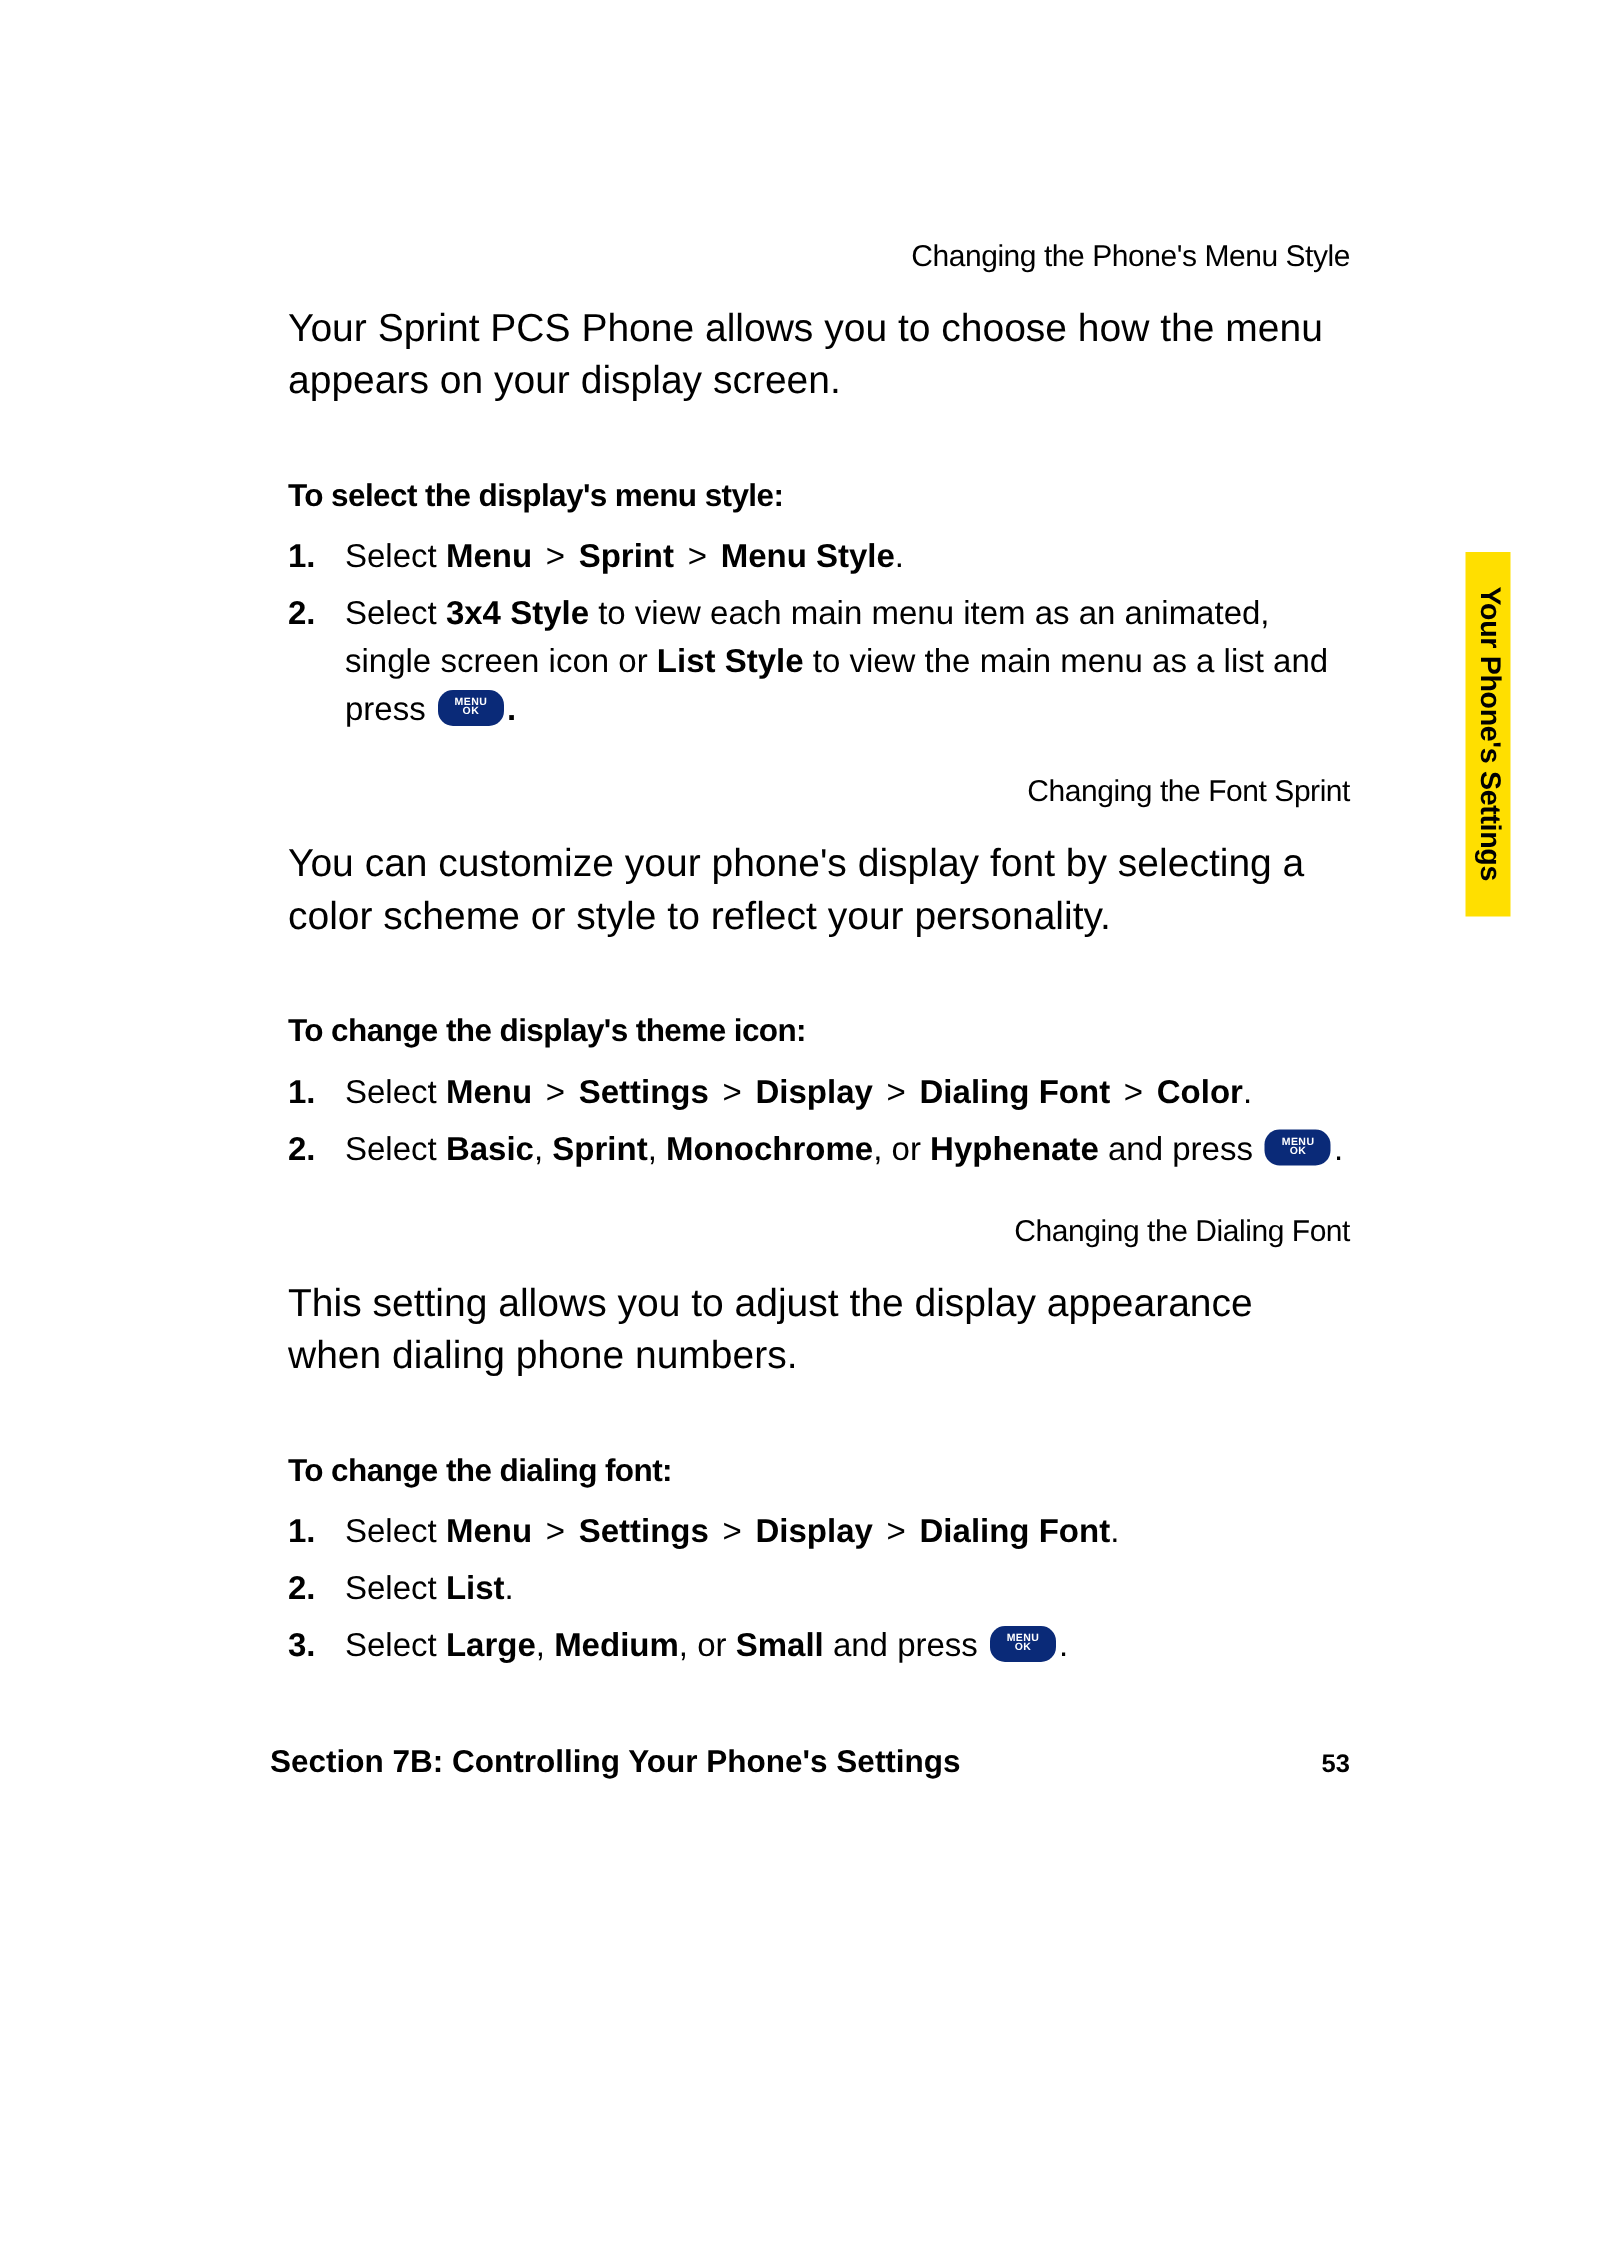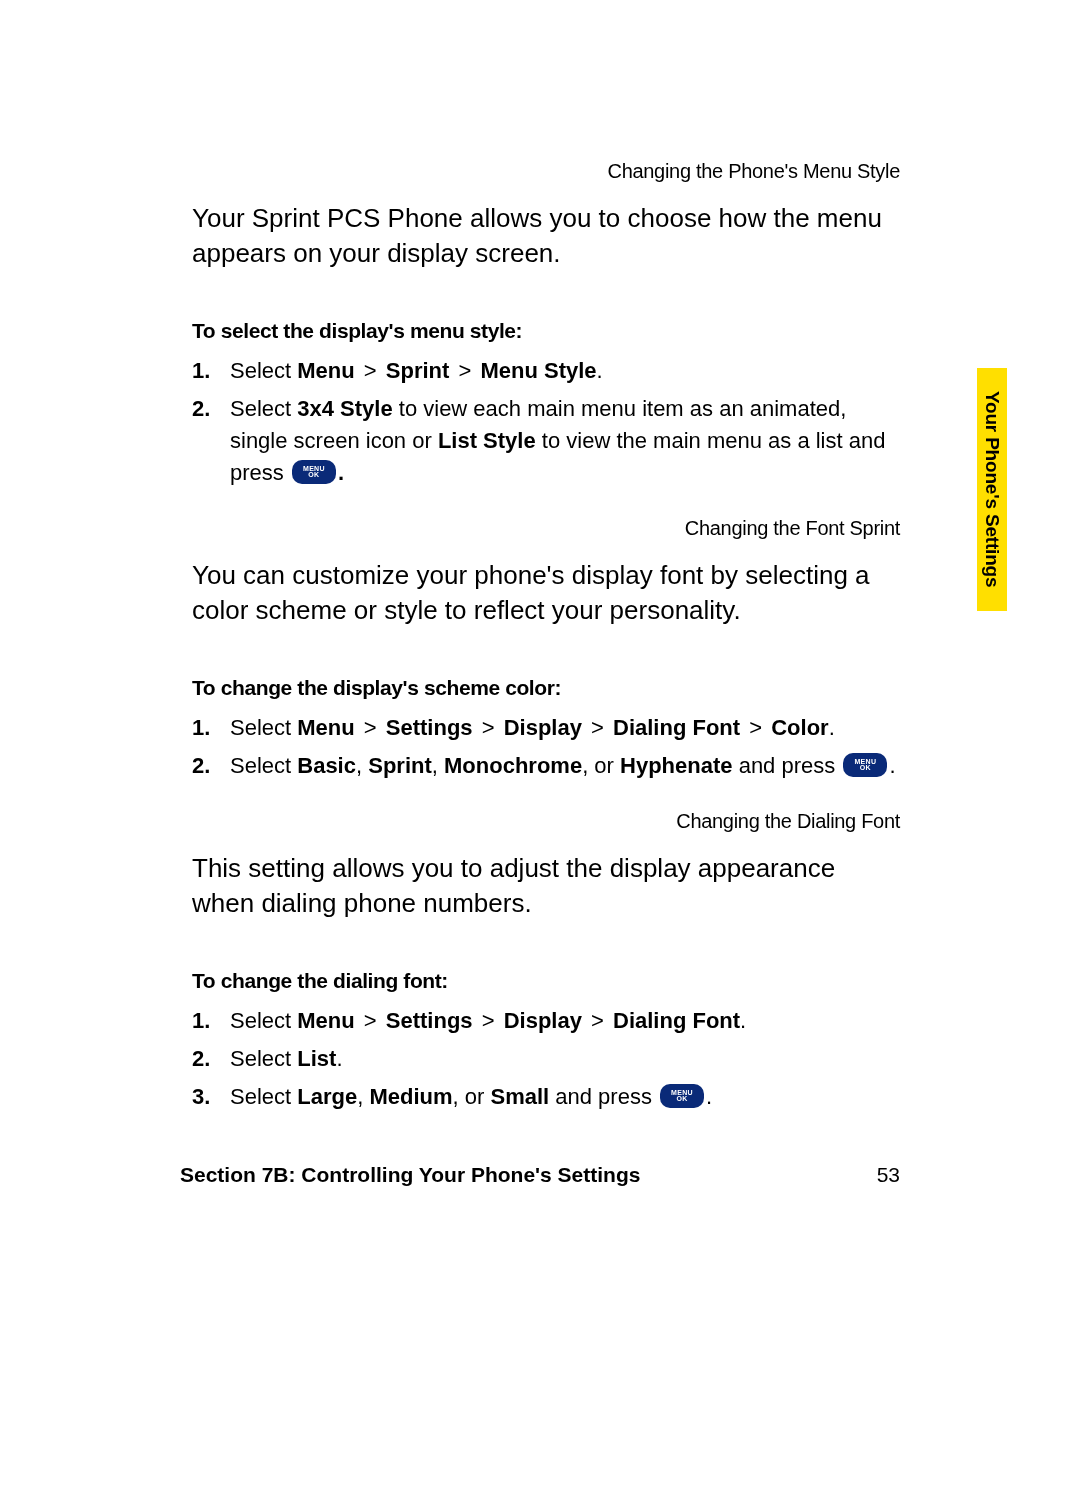--- a/index.html
+++ b/index.html
@@ -117,22 +117,22 @@
       right: 180px;
       display: flex;
       justify-content: space-between;
       align-items: baseline;
     }
     .footer .footer-title {
       font-size: 21px;
       font-weight: 700;
     }
     .footer .page-num {
-      font-size: 21px;
-      font-weight: 400;
+      font-size: 17px;
+      font-weight: 700;
     }
     .section-block {
       margin-bottom: 6px;
     }
     .gt {
       font-weight: 400;
       margin: 0 3px;
     }
   </style>
 </head>
@@ -150,21 +150,21 @@
               <span class="menu-ok-text">
                 <span class="menu-text">MENU</span>
                 <span class="ok-text">OK</span>
               </span>
             </span><span class="bold">.</span></li>
         </ol>
       </div>
       <div class="section-block">
         <h2 class="section-heading">Changing the Font Sprint</h2>
         <p class="body-text">You can customize your phone's display font by selecting a color scheme or style to reflect your personality.</p>
-        <p class="sub-heading">To change the display's scheme color:</p>
+        <p class="sub-heading">To change the display's theme icon:</p>
         <ol class="numbered">
           <li><span class="num">1.</span><span>Select </span><span class="bold">Menu</span><span class="gt"> &gt; </span><span class="bold">Settings</span><span class="gt"> &gt; </span><span class="bold">Display</span><span class="gt"> &gt; </span><span class="bold">Dialing Font</span><span class="gt"> &gt; </span><span class="bold">Color</span><span>.</span></li>
           <li><span class="num">2.</span><span>Select </span><span class="bold">Basic</span><span>, </span><span class="bold">Sprint</span><span>, </span><span class="bold">Monochrome</span><span>, or </span><span class="bold">Hyphenate</span><span> and press </span><span class="menu-ok-button">
               <span class="menu-ok-text">
                 <span class="menu-text">MENU</span>
                 <span class="ok-text">OK</span>
               </span>
             </span><span>.</span></li>
         </ol>
       </div>

